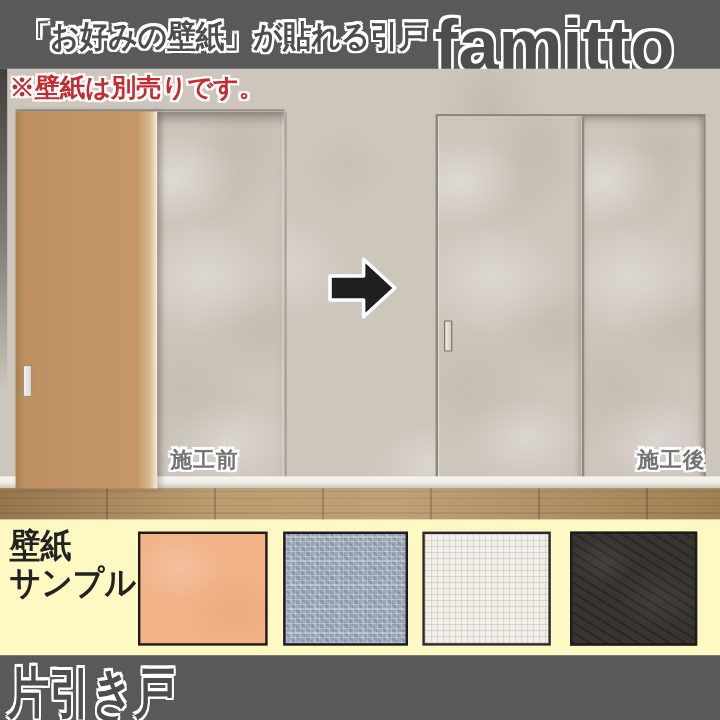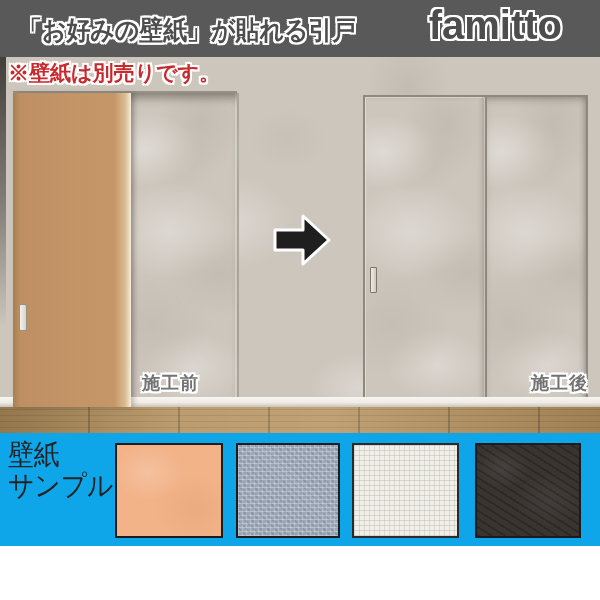--- a/index.html
+++ b/index.html
@@ -15,21 +15,21 @@
   }
   
   .bar{position:absolute;left:0;width:600px;background:var(--bar-bg,#595959);}
   .bar.top{top:0;height:74px;}
   .bar.bottom{top:546px;height:54px;}
   .bar-title{
     position:absolute;left:18px;top:13px;font-size:26px;font-weight:bold;
     color:#4d4d4d;white-space:nowrap;transform:scaleX(.92);transform-origin:left top;
   }
   .brand{
-    position:absolute;right:38px;top:3px;font-size:40px;font-weight:bold;
+    position:absolute;right:38px;top:3px;font-size:60px;font-weight:bold;
     color:#4d4d4d;letter-spacing:0px;
   }
   .footer-label{
     position:absolute;left:6px;top:1px;font-size:46px;font-weight:bold;
     color:#4d4d4d;white-space:nowrap;transform:scaleX(.76);transform-origin:left top;
   }
   
   .photo{position:absolute;left:0;top:57px;width:600px;height:376px;overflow:hidden;}
   .wallpaper{
     background-color:var(--wall,#cdc6bd);
@@ -106,21 +106,21 @@
       repeating-linear-gradient(0deg, transparent 0 5px, rgba(90,66,38,.18) 5px 6px);
   }
   
   .scene-label{
     position:absolute;top:314px;z-index:6;font-size:18px;font-weight:bold;color:#737373;
     white-space:nowrap;letter-spacing:1px;
   }
   .scene-label.before{left:142px;}
   .scene-label.after{left:496px;margin-left:35px;}
   
-  .samples{position:absolute;left:0;top:433px;width:600px;height:113px;background:#0ea5e9;}
+  .samples{position:absolute;left:0;top:433px;width:600px;height:113px;background:#fef9c3;font-weight:bold;}
   .samples-title{
     position:absolute;left:8px;top:6px;font-size:28px;line-height:31px;color:#222;
     white-space:nowrap;transform:scaleX(.92);transform-origin:left top;
   }
   .swatch{
     position:absolute;top:10px;height:95px;border:2px solid #1c1c1c;box-sizing:border-box;
   }
   .swatch.s1{left:115px;width:108px;
     background-image:radial-gradient(50px 40px at 30% 30%, rgba(255,255,255,.18), transparent 70%),
                      radial-gradient(60px 50px at 75% 70%, rgba(205,135,90,.18), transparent 70%);}
@@ -186,14 +186,17 @@
     <div class="samples-title">
       <div>壁紙</div>
       <div>サンプル</div>
     </div>
     <div class="swatch s1" style="background-color: rgb(242, 179, 137);"></div>
     <div class="swatch s2" style="background-color: rgb(156, 167, 183);"></div>
     <div class="swatch s3" style="background-color: rgb(241, 239, 233);"></div>
     <div class="swatch s4" style="background-color: rgb(57, 52, 48);"></div>
   </div>
 
+  <div class="bar bottom">
+    <div class="footer-label ol-white">片引き戸</div>
+  </div>
 
 </div>
 
 </body></html>

